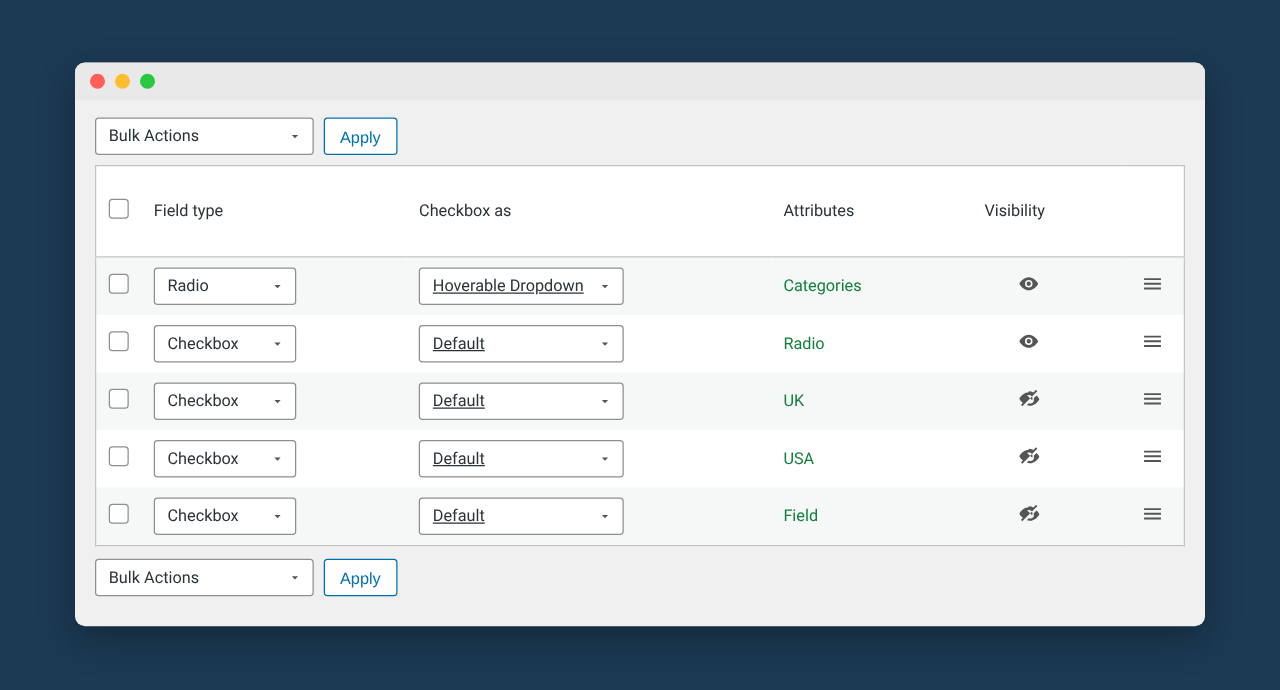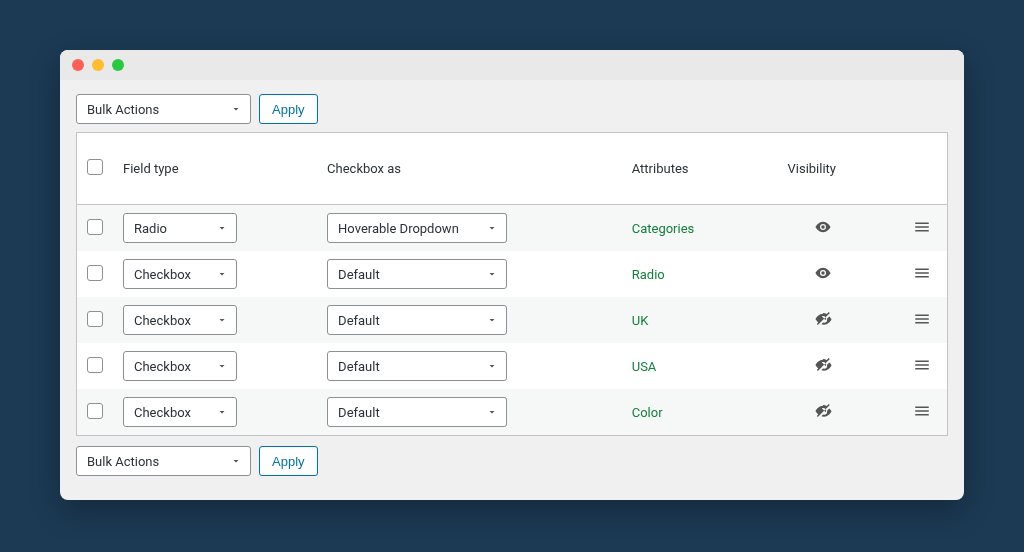--- a/index.html
+++ b/index.html
@@ -53,21 +53,21 @@
     height: 30px;
     display: flex;
     align-items: center;
     padding: 0 26px 0 10px;
     font-size: 13px;
     color: #2c3338;
     cursor: pointer;
   }
   .select.bulk { width: 175px; }
   .select.field { width: 114px; }
-  .select.display { width: 180px; }
+  .select.display { width: 164px; text-decoration: underline; }
   .chev {
     position: absolute;
     right: 8px;
     top: 50%;
     transform: translateY(-50%);
     display: flex;
   }
   .chev svg { width: 12px; height: 12px; }
   .btn {
     height: 30px;
@@ -307,21 +307,21 @@
             <td>
               <div class="select display">
                 <span>Default</span>
                 <span class="chev">
                   <svg viewBox="0 0 24 24">
                     <path fill="#555" d="M7 10l5 5 5-5z"></path>
                   </svg>
                 </span>
               </div>
             </td>
-            <td class="attr-text">Color</td>
+            <td class="attr-text">Field</td>
             <td class="vis-cell"><span class="icon-btn">
                 <svg viewBox="0 0 24 24">
                   <path d="M12 5c-5 0-9 4.5-10 7 .5 1.2 1.8 3 3.7 4.5l-2 2 1.4 1.4 16-16L19.7 2.5l-2.7 2.7C15.5 4.4 13.8 4 12 4zm0 3a4 4 0 0 1 4 4c0 .6-.1 1.1-.4 1.6l-5.2-5.2c.5-.3 1-.4 1.6-.4zm8.3.5l-3 3c.1.5.2 1 .2 1.5a4 4 0 0 1-4 4c-.5 0-1-.1-1.5-.2l-2.2 2.2c1.1.3 2.3.5 3.5.5 5 0 9-4.5 10-7-.4-1-1.4-2.6-3-4z"></path>
                 </svg>
               </span></td>
             <td class="drag-cell"><span class="icon-btn">
                 <svg viewBox="0 0 24 24">
                   <path d="M3 6h18v2H3V6zm0 5h18v2H3v-2zm0 5h18v2H3v-2z"></path>
                 </svg>
               </span></td>

